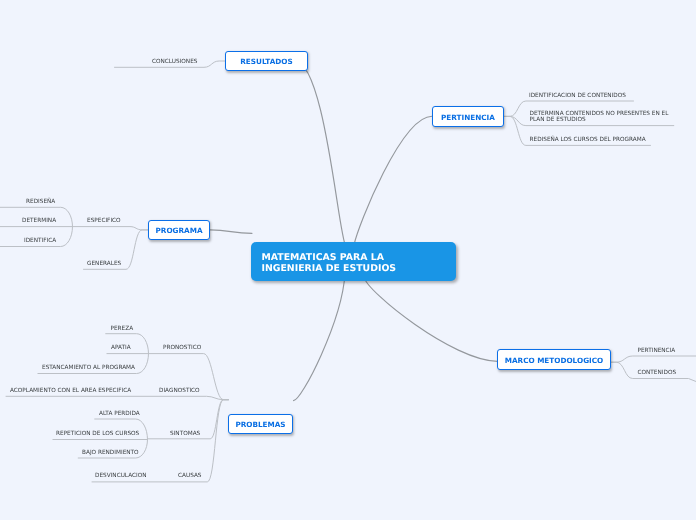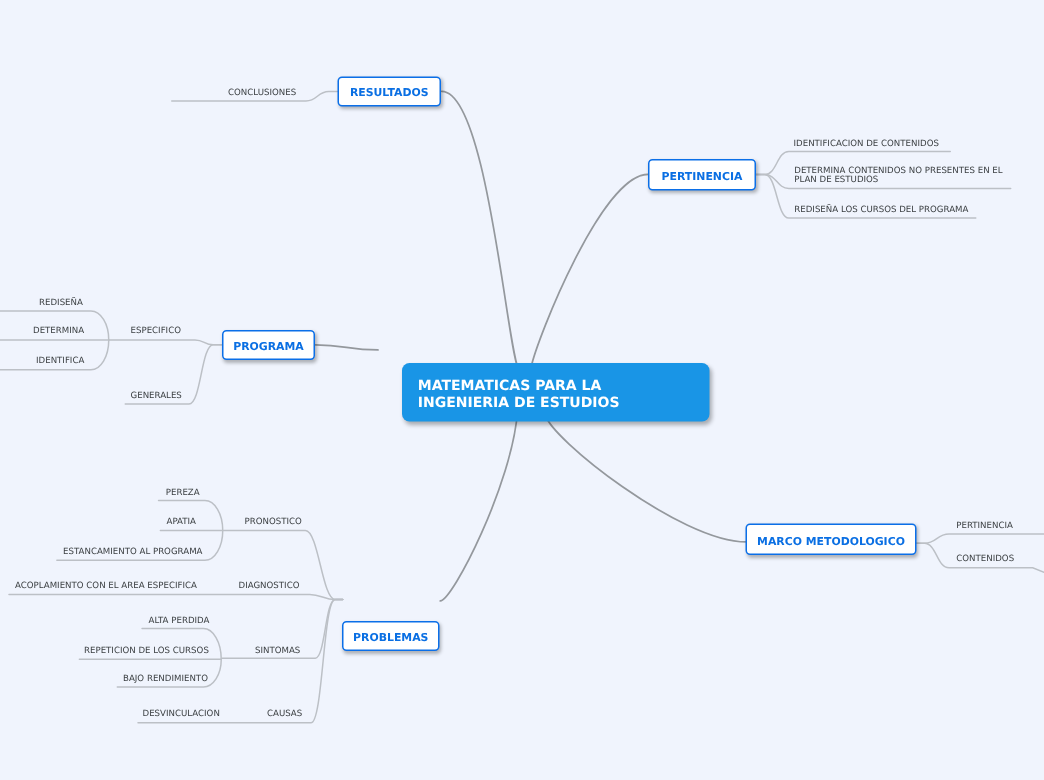--- a/index.html
+++ b/index.html
@@ -53,26 +53,26 @@
       <path d="M228.5 399.7 L223.5 399.7 C215.4 399.7 215.4 481.9 207.3 481.9 L92.0 481.9"></path>
       <path d="M148.5 353.6 C148.5 342.6 143.2 333.7 136.6 333.7 L105.7 333.7"></path>
       <path d="M148.5 353.6 L106.9 353.6"></path>
       <path d="M148.5 353.6 C148.5 364.6 143.2 373.5 136.6 373.5 L37.9 373.5"></path>
       <path d="M147.5 439.5 C147.5 428.2 142.2 419.0 135.6 419.0 L94.7 419.0"></path>
       <path d="M147.5 439.5 L52.9 439.5"></path>
       <path d="M147.5 439.5 C147.5 449.7 142.2 458.0 135.6 458.0 L78.2 458.0"></path>
     </g>
   </svg>
 
-  <div class="root" style="left:251px;top:242px;width:194px;height:36px;margin-left:17px;">
+  <div class="root" style="left:251px;top:242px;width:194px;height:36px;">
     <div>MATEMATICAS PARA LA</div>
     <div>INGENIERIA DE ESTUDIOS</div>
   </div>
 
-  <div class="node" style="left:225px;top:51px;width:69px;height:20px;">RESULTADOS</div>
+  <div class="node" style="left:225px;top:51px;width:83px;height:20px;">RESULTADOS</div>
 
   <div class="node" style="left:432px;top:106px;width:72px;height:21px;">PERTINENCIA</div>
 
   <div class="node" style="left:497px;top:349px;width:114px;height:21px;">MARCO METODOLOGICO</div>
 
   <div class="node" style="left:228px;top:390px;width:65px;height:20px;margin-top:24px;">PROBLEMAS</div>
 
   <div class="node" style="left:148px;top:220px;width:62px;height:20px;">PROGRAMA</div>
 
   <div class="leaf" style="left:152px;top:58.9px;">CONCLUSIONES</div>

